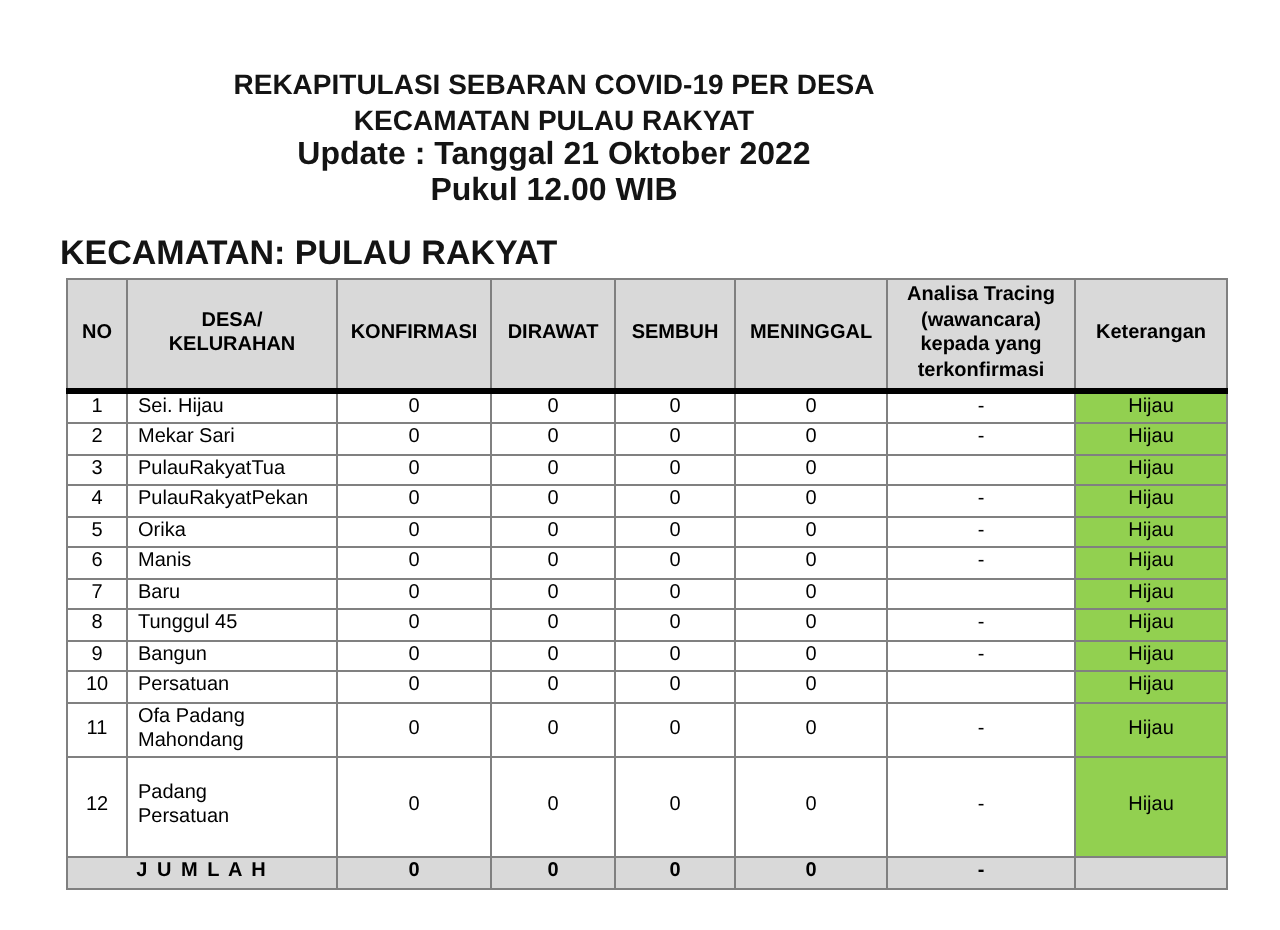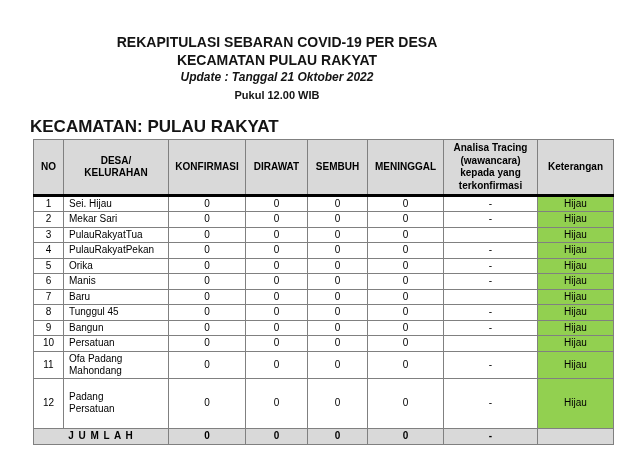--- a/index.html
+++ b/index.html
@@ -17,22 +17,22 @@
     position:relative;overflow:hidden;
   }
   .page{position:absolute;inset:0;}
 
   
   .title-block{
     position:absolute;top:33px;left:17px;width:520px;
     text-align:center;font-weight:700;color:var(--ink);
   }
   .t1,.t2{font-size:14px;line-height:18px;}
-  .t3{font-size:12px;line-height:17.5px;font-style:italic;}
-  .t4{font-size:11px;line-height:17.5px;}
+  .t3{font-size:16px;line-height:17.5px;}
+  .t4{font-size:16px;line-height:17.5px;}
 
   .section-label{
     position:absolute;top:117px;left:30px;
     font-size:17px;font-weight:700;color:var(--ink);
   }
 
   
   table{
     position:absolute;left:33px;top:139px;width:580px;
     border-collapse:collapse;table-layout:fixed;

